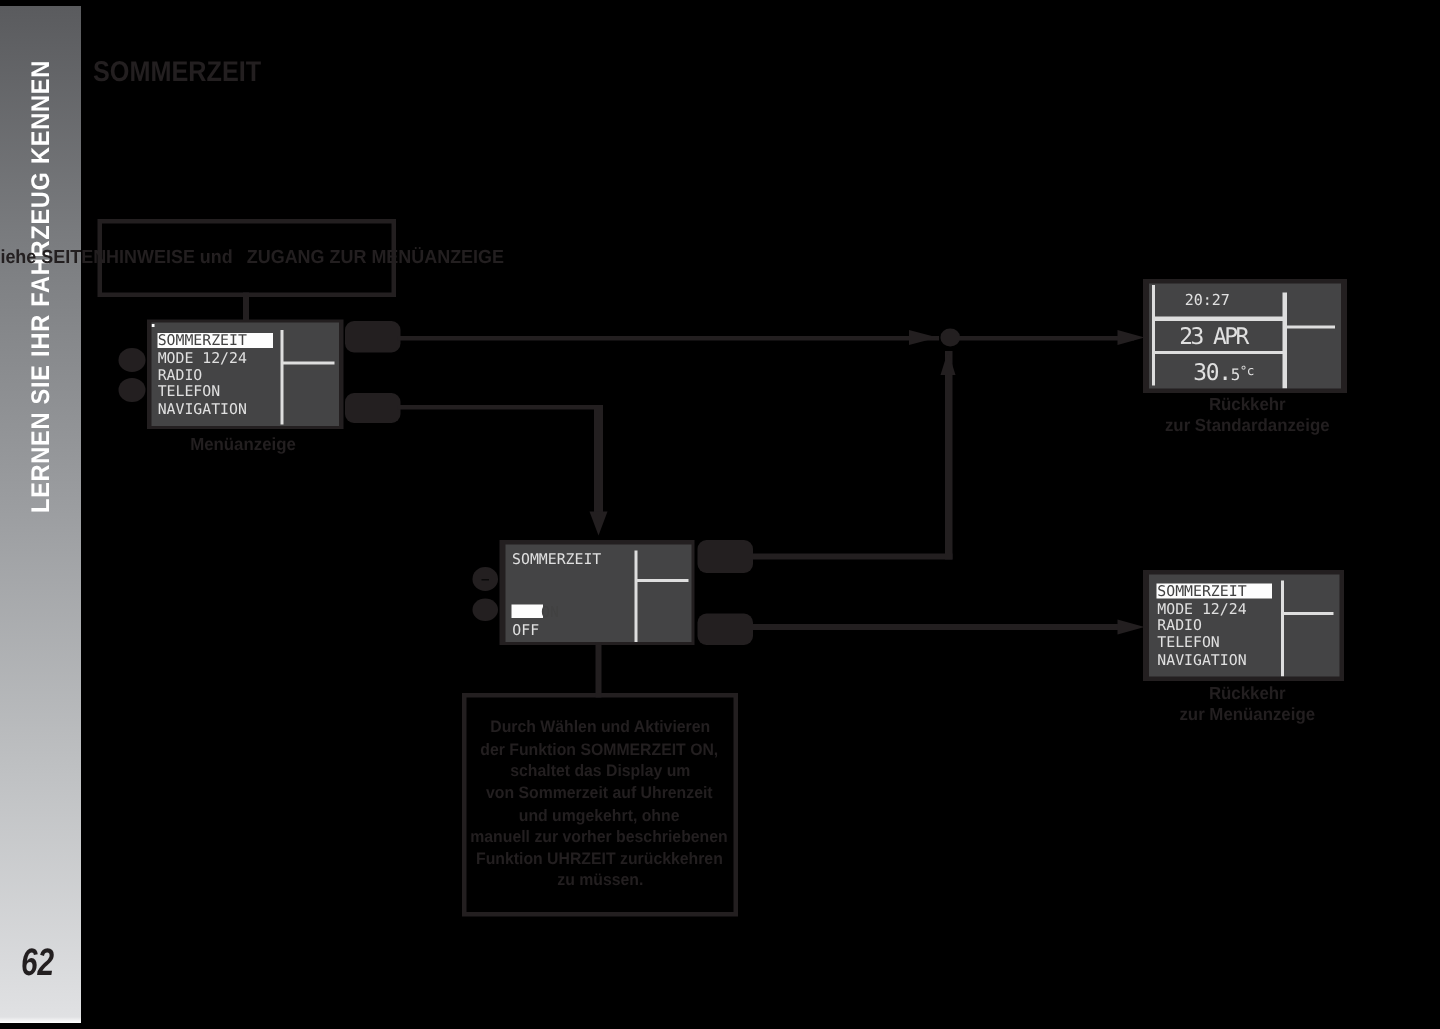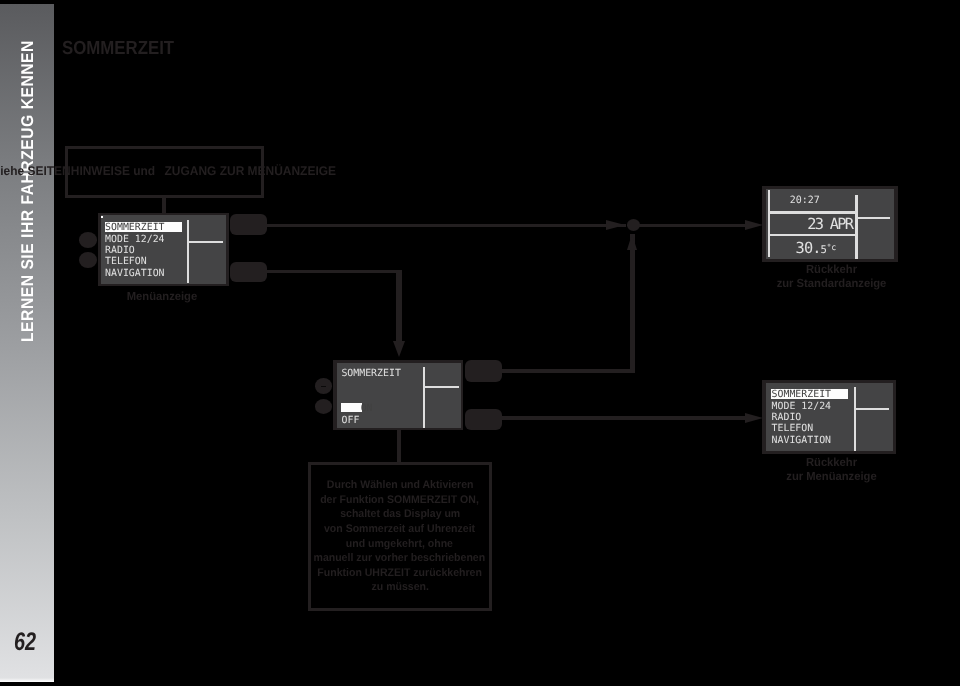--- a/index.html
+++ b/index.html
@@ -127,21 +127,21 @@
   <div class="line" style="left:320.8px;top:385.8px;width:5.6px;height:1.6px;background:#0b0a0a;"></div>
   <div class="knob" style="left:314.8px;top:398.9px;width:17.6px;height:15.1px;"></div>
   <div class="btn" style="left:465.1px;top:360px;width:37.3px;height:22.1px;"></div>
   <div class="btn" style="left:465.1px;top:408.9px;width:37.3px;height:21px;"></div>
 
   <div class="disp" id="disp3" style="left:762.1px;top:186.1px;width:135.5px;height:75.6px;">
     <div class="screen" style="left:4.1px;top:2.8px;width:128.1px;height:69.8px;">
       <div class="scr-line" style="left:1.9px;top:1.5px;width:2px;height:66.5px;"></div>
       <div class="row" style="left:23.6px;top:3.8px;font-size:10px;line-height:15.3px;">20:27</div>
       <div class="scr-line" style="left:1.9px;top:22.5px;width:87.8px;height:2.2px;"></div>
-      <div class="row" style="left:41px;top:28.2px;font-size:15.3px;line-height:15.3px;letter-spacing:-1.7px;">23 APR</div>
+      <div class="row" style="left:20px;top:28.2px;font-size:15.3px;line-height:15.3px;letter-spacing:-1.7px;">23 APR</div>
       <div class="scr-line" style="left:1.9px;top:45.1px;width:87.8px;height:2.2px;"></div>
       <div class="row" style="left:29.4px;top:52.6px;font-size:15.3px;line-height:15.3px;letter-spacing:-0.9px;"><span>30.</span><span style="font-size:10.6px;letter-spacing:-0.4px;">5</span><span style="font-size:8.4px;position:relative;top:-3.2px;letter-spacing:-0.4px;">°c</span></div>
       <div class="scr-line" style="left:89.2px;top:6.5px;width:2.2px;height:63.3px;"></div>
       <div class="scr-line" style="left:91.1px;top:27.9px;width:33.1px;height:2.1px;"></div>
     </div>
   </div>
   <div class="caption" style="left:763.5px;top:263.2px;width:135px;">
     <div>Rückkehr</div>
     <div>zur Standardanzeige</div>
   </div>

